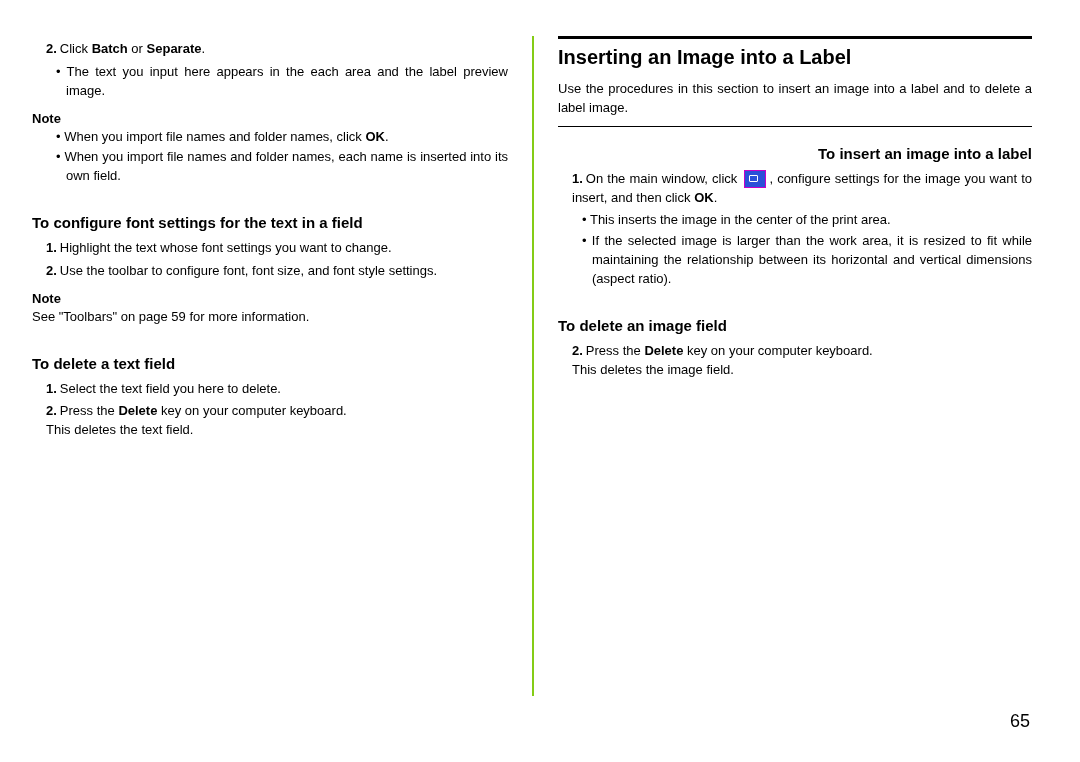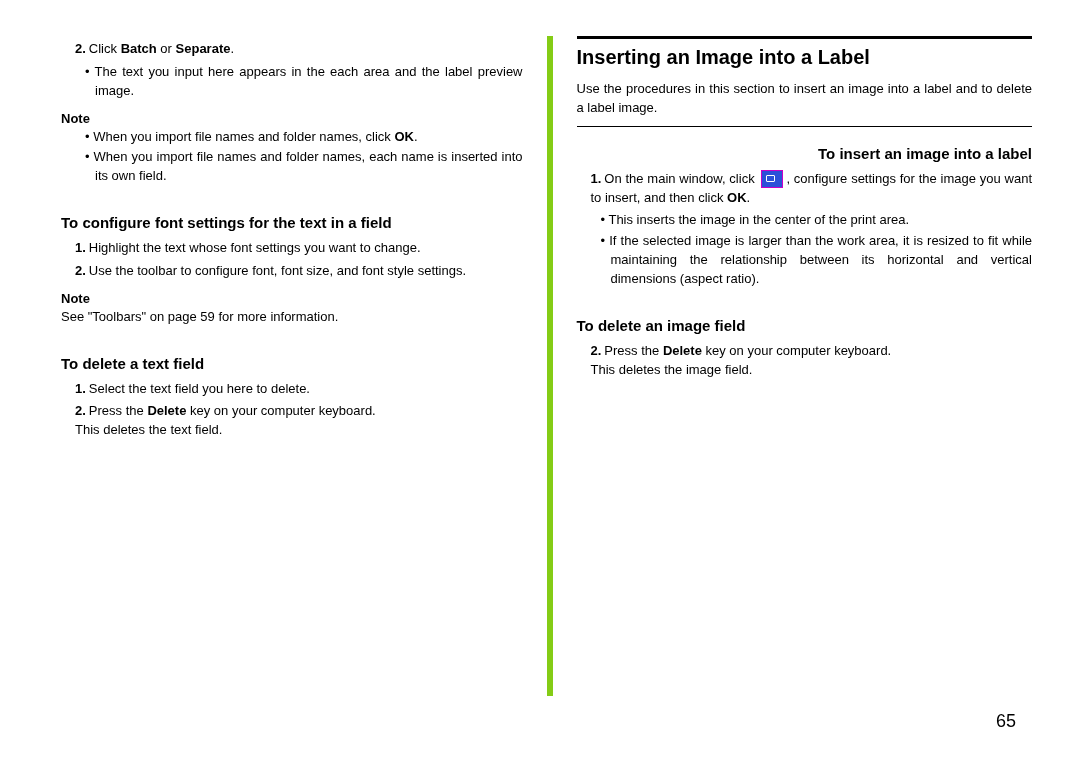--- a/index.html
+++ b/index.html
@@ -8,30 +8,30 @@
     font-family: Arial, Helvetica, sans-serif;
     background: #fff;
     color: #000;
     width: 1080px;
     height: 762px;
     overflow: hidden;
   }
   .page {
     display: flex;
     flex-direction: row;
-    padding: 36px 48px 20px 61px;
+    padding: 36px 48px 20px 32px;
     height: 700px;
     box-sizing: border-box;
   }
   .col {
     width: 50%;
     box-sizing: border-box;
   }
   .col-left { padding-right: 24px; }
-  .col-right { padding-left: 24px; border-left: 6px solid #84cc16; min-height: 660px; }
+  .col-right { padding-left: 24px; border-left: 2px solid #84cc16; min-height: 660px; }
   .step { font-size: 13px; margin: 4px 0 4px 14px; line-height: 1.45; text-align: justify; }
   .step-num { font-weight: bold; margin-right: 3px; }
   .bold { font-weight: bold; }
   .bulleted { font-size: 13px; margin: 2px 0 2px 34px; line-height: 1.45; text-indent: -10px; text-align: justify; }
   .bulleted::before { content: "• "; }
   .note-hd { font-weight: bold; font-size: 13px; margin: 10px 0 2px 0; }
   .plain { font-size: 13px; margin: 2px 0 2px 0; line-height: 1.45; }
   .sub-hd { font-weight: bold; font-size: 15px; margin: 28px 0 8px 0; }
   .section-title {
     font-weight: bold;
@@ -54,21 +54,21 @@
   .icon-box::after {
     content: "";
     position: absolute;
     left: 4px; top: 4px;
     width: 7px; height: 5px;
     border: 1.5px solid #fff;
     border-radius: 1px;
   }
   .page-number {
     position: absolute;
-    right: 64px;
+    right: 50px;
     bottom: 30px;
     font-size: 18px;
   }
 </style>
 </head>
 <body>
 
 <div class="page">
   <div class="col col-left">
 

